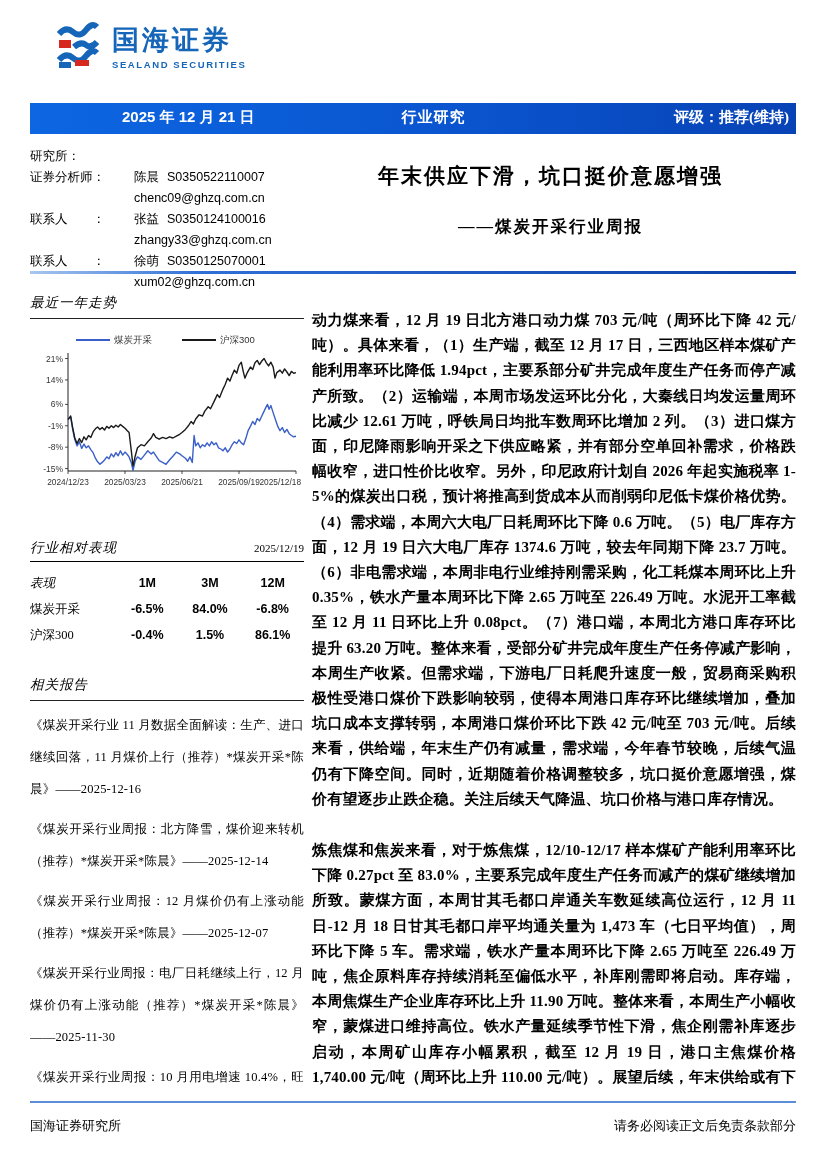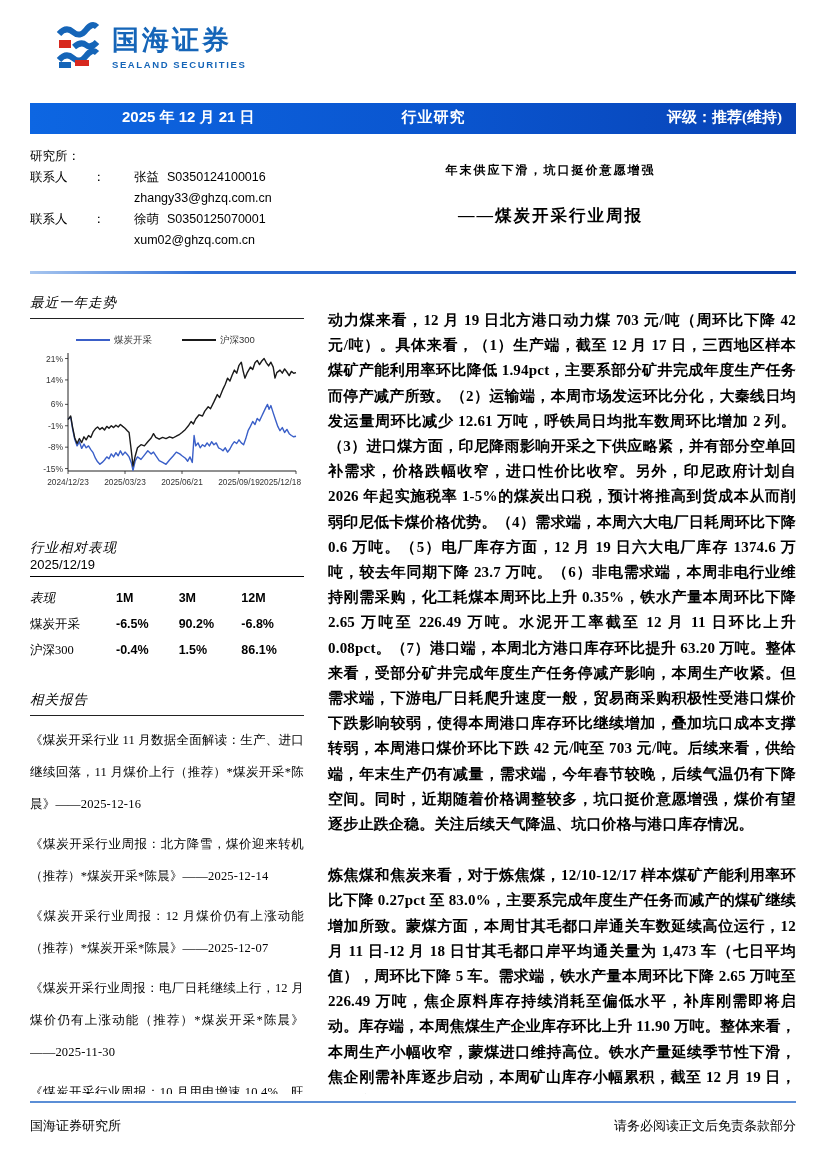--- a/index.html
+++ b/index.html
@@ -15,50 +15,50 @@
   .brand-cn { font-size:27px; font-weight:700; color:#1565b8; letter-spacing:3px; font-family:"Liberation Serif",serif; }
   .brand-en { font-size:9.5px; font-weight:700; color:#1565b8; letter-spacing:1.6px; font-family:"Liberation Sans",sans-serif; margin-top:1px; }
   
   .blue-bar {
     position:absolute; top:103px; left:30px; width:766px; height:31px;
     background:linear-gradient(90deg,#0d66e2 0%,#0a55cf 55%,#0843b6 100%);
     color:#fff; font-weight:700;
   }
   .bar-date { position:absolute; left:92px; top:5px; font-size:15px; font-family:"Liberation Sans",sans-serif; }
   .bar-category { position:absolute; left:50%; transform:translateX(-18%); top:5px; font-size:15px; letter-spacing:1px; }
-  .bar-rating { position:absolute; right:14px; top:5px; font-size:15px; }
+  .bar-rating { position:absolute; right:7px; top:5px; font-size:15px; }
   
   .info-row { position:absolute; top:146px; left:30px; width:766px; height:122px; display:flex; }
   .analysts { width:275px; font-size:12.5px; line-height:21px; }
   .analyst-grid { display:grid; grid-template-columns:104px 1fr; }
   .role { color:#000; }
   .person-line { font-family:"Liberation Sans",sans-serif; }
   .person-name { font-family:"Liberation Serif",serif; margin-right:8px; }
   .person-email { font-family:"Liberation Sans",sans-serif; }
   .title-block { flex:1; text-align:center; padding-top:16px; }
-  .title-main { font-size:12px; font-weight:700; letter-spacing:2px; }
+  .title-main { font-size:21px; font-weight:700; letter-spacing:2px; }
   .title-sub { font-size:16.5px; font-weight:700; letter-spacing:2px; margin-top:26px; }
   
   .page-divider {
     position:absolute; top:271px; left:30px; width:766px; height:3px;
     background:linear-gradient(90deg,#a8c6ef 0%,#2f6fd6 22%,#0b3ea6 100%);
   }
   
-  .content-row { position:absolute; top:294px; left:30px; width:766px; height:800px; display:flex; gap:20px; overflow:hidden; }
+  .content-row { position:absolute; top:294px; left:30px; width:766px; height:800px; display:flex; gap:4px; overflow:hidden; }
   .sidebar { width:274px; flex:none; }
   .main-col { flex:1; padding-left:4px; }
   .side-heading { font-size:13.5px; letter-spacing:1px; padding-bottom:6px; border-bottom:1px solid #222; font-style:italic; }
   .side-heading.flat { font-style:italic; }
   .trend-chart { margin-top:12px; display:block; }
   .perf-section { margin-top:36px; }
-  .perf-head { display:flex; justify-content:space-between; align-items:flex-start; border-bottom:1.5px solid #000; padding-bottom:4px;flex-direction:column; }
-  .perf-date { font-family:Liberation Sans, sans-serif; font-size:13px; }
+  .perf-head { display:flex; justify-content:space-between; align-items:center; border-bottom:1.5px solid #000; padding-bottom:4px; }
+  .perf-date { font-family:Liberation Serif, serif; font-size:11px; }
   .perf-table { width:100%; margin-top:8px; }
   .perf-row { display:grid; grid-template-columns:86px 1fr 1fr 1fr; line-height:26px; font-size:12.5px; }
-  .perf-row .num { text-align:left; font-family:"Liberation Sans",sans-serif; font-weight:700; }
+  .perf-row .num { text-align:center; font-family:"Liberation Sans",sans-serif; font-weight:700; }
   .perf-row .cat { font-family:"Liberation Serif",serif; }
   .perf-row.head .cat { font-style:italic; }
   .reports-section { margin-top:28px; }
   .report-item { font-size:12.5px; line-height:32px; text-align:justify; margin-top:8px; letter-spacing:0.2px; }
   
   .main-heading { font-size:17.5px; font-weight:700; letter-spacing:1px; }
   .body-para { font-size:15px; font-weight:700; line-height:25.2px; text-align:justify; margin-top:14px; letter-spacing:0.2px; }
   .body-para + .body-para { margin-top:26px; }
   
   .page-footer {
@@ -90,20 +90,26 @@
 
   <div class="blue-bar">
     <span class="bar-date">2025 年 12 月 21 日</span>
     <span class="bar-category">行业研究</span>
     <span class="bar-rating">评级：推荐(维持)</span>
   </div>
 
   <div class="info-row">
     <div class="analysts">
       <div class="office">研究所：</div>
+      <div class="analyst-grid">
+        <span class="role">证券分析师：</span>
+        <span class="person-line"><span class="person-name">陈晨</span><span>S0350522110007</span></span>
+        <span></span>
+        <span class="person-email">chenc09@ghzq.com.cn</span>
+      </div>
       <div class="analyst-grid">
         <span class="role">联系人　　：</span>
         <span class="person-line"><span class="person-name">张益</span><span>S0350124100016</span></span>
         <span></span>
         <span class="person-email">zhangy33@ghzq.com.cn</span>
       </div>
       <div class="analyst-grid">
         <span class="role">联系人　　：</span>
         <span class="person-line"><span class="person-name">徐萌</span><span>S0350125070001</span></span>
         <span></span>
@@ -165,21 +171,21 @@
         <div class="perf-table">
           <div class="perf-row head">
             <span class="cat">表现</span>
             <span class="num">1M</span>
             <span class="num">3M</span>
             <span class="num">12M</span>
           </div>
           <div class="perf-row">
             <span class="cat">煤炭开采</span>
             <span class="num">-6.5%</span>
-            <span class="num">90.2%</span>
+            <span class="num">84.0%</span>
             <span class="num">-6.8%</span>
           </div>
           <div class="perf-row">
             <span class="cat">沪深300</span>
             <span class="num">-0.4%</span>
             <span class="num">1.5%</span>
             <span class="num">86.1%</span>
           </div>
         </div>
       </section>

